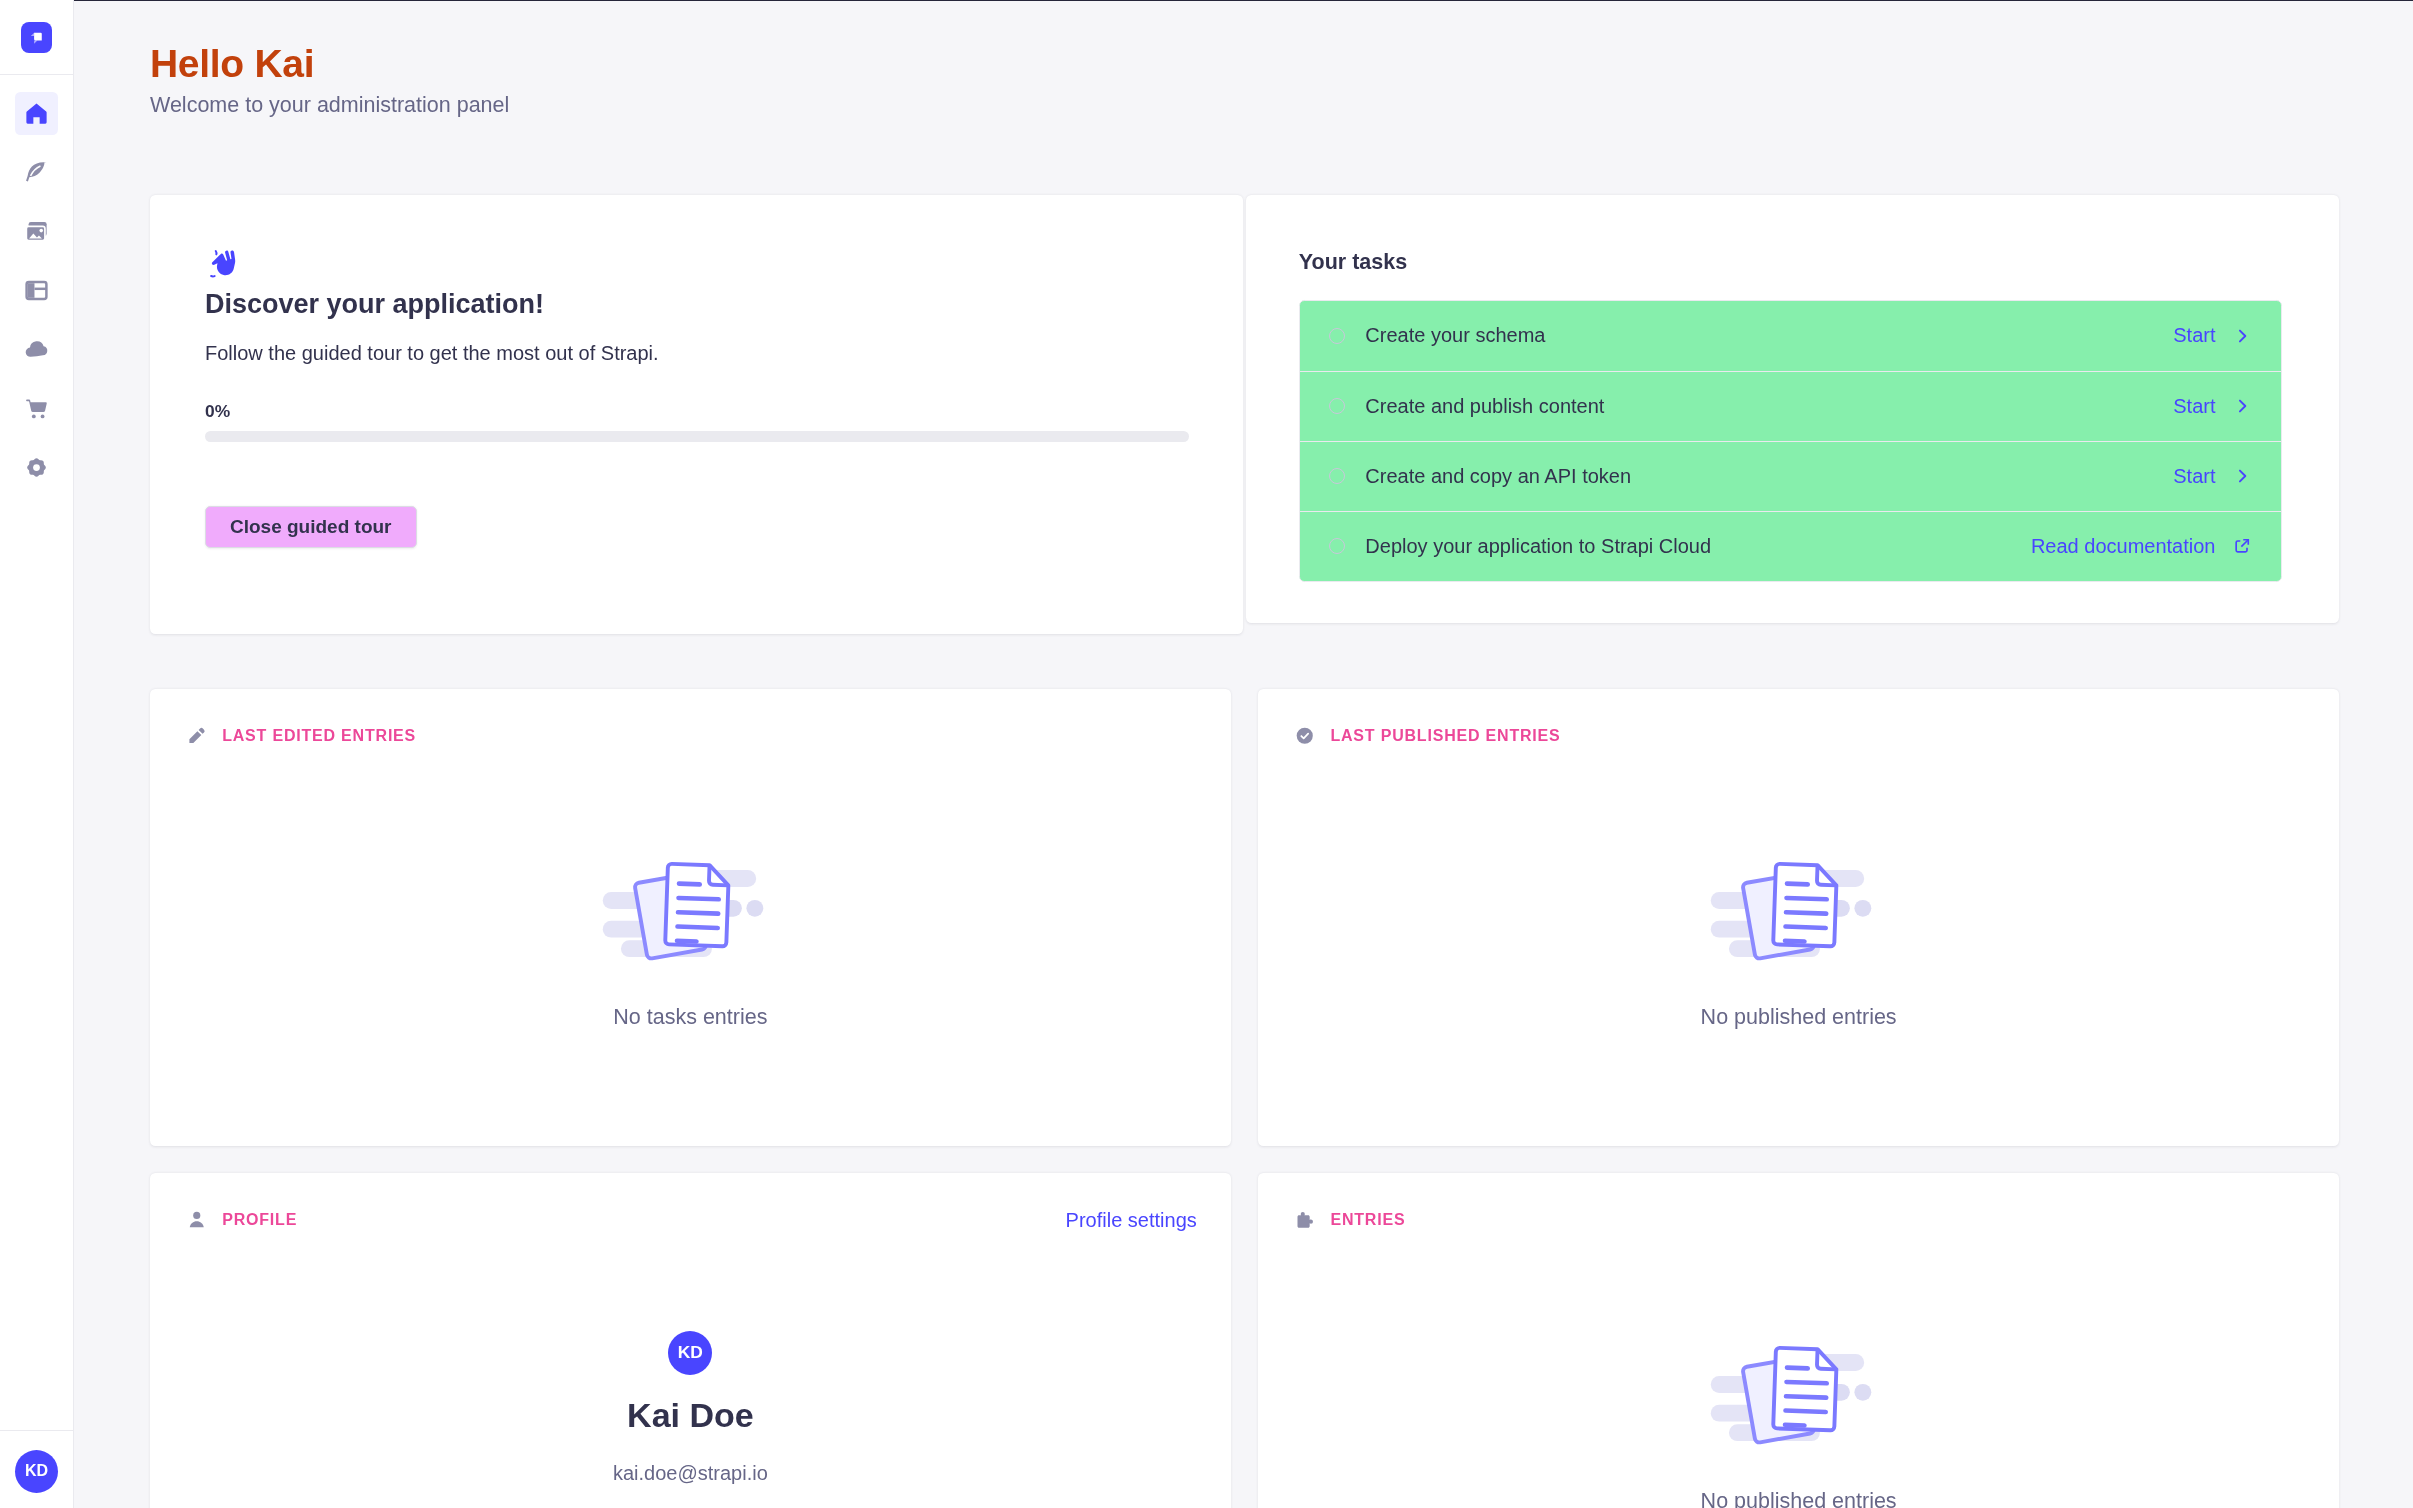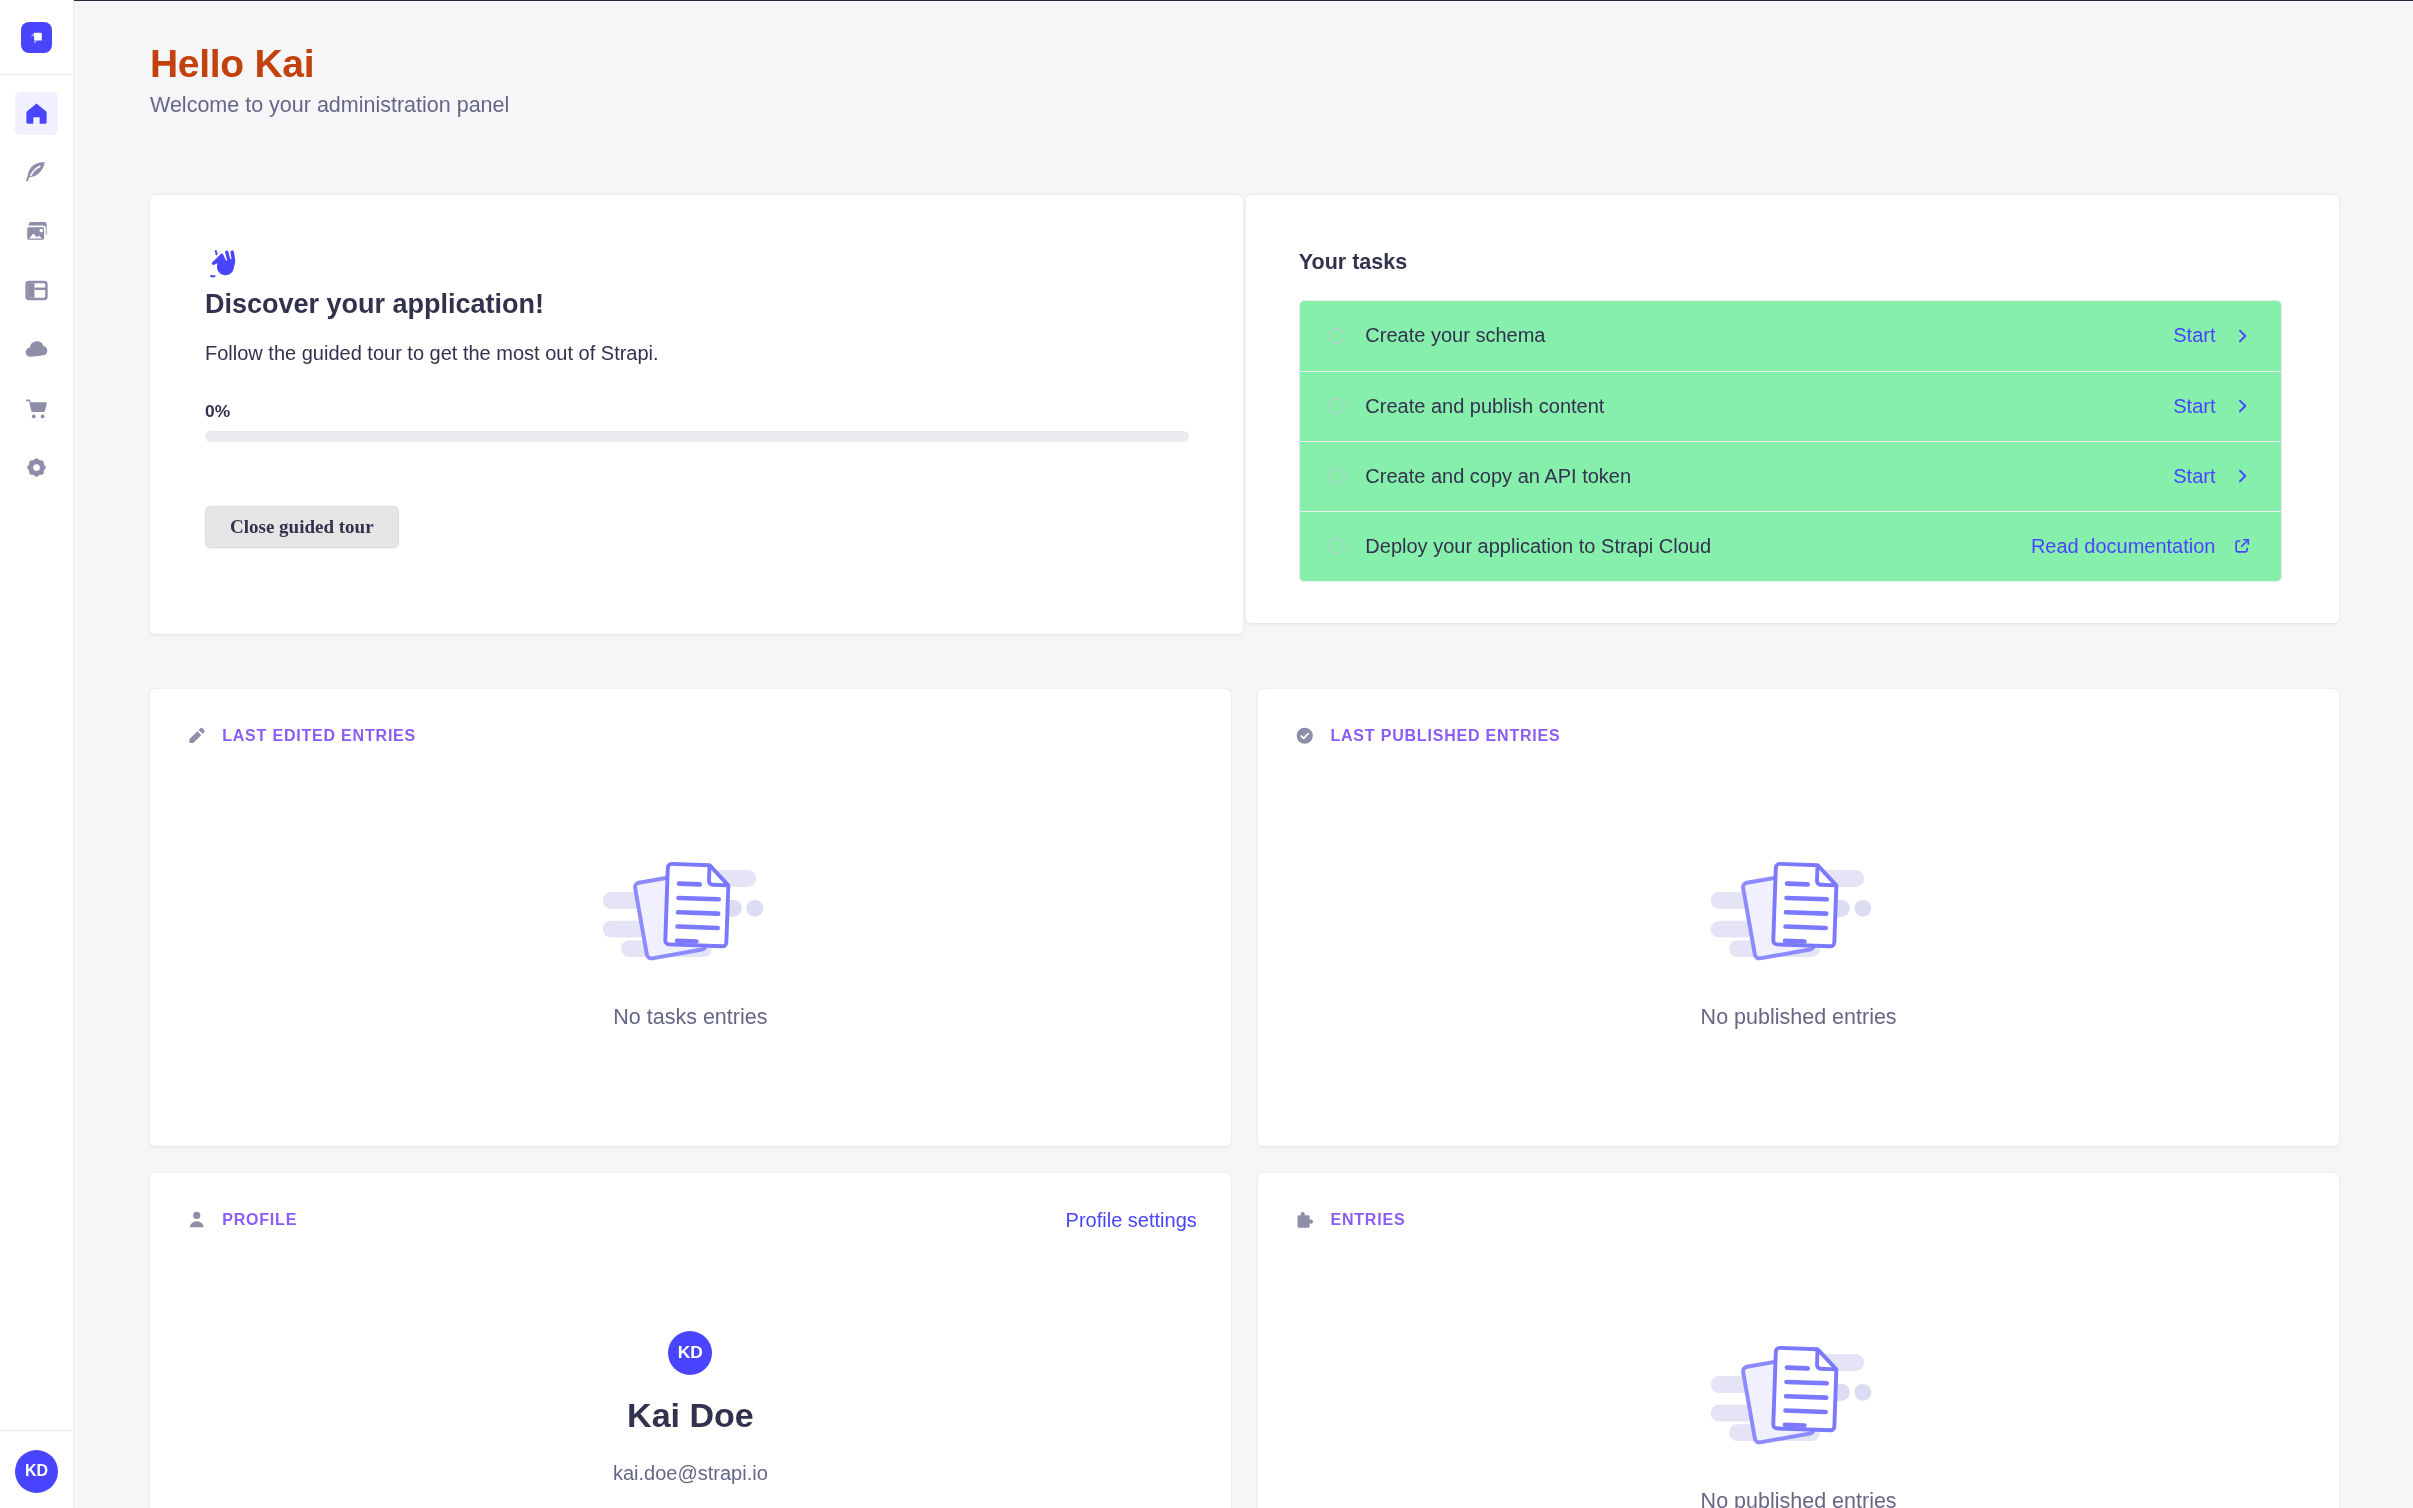--- a/index.html
+++ b/index.html
@@ -51,24 +51,24 @@
   }
   .tour-card { width:calc(50% - 1.3px); height:439px; padding:51px 54px 0 55px; }
   .wave-icon { width:40px; height:42px; display:block; }
   .tour-title { font-size:27px; font-weight:700; color:#32324d; line-height:32px; }
   .tour-sub { margin-top:21.5px; font-size:20px; color:#32324d; line-height:25.5px; }
   .progress-label { margin-top:34px; font-size:17.4px; font-weight:600; color:#32324d; }
   .progress-track { margin-top:9.4px; width:100%; height:10.7px; border-radius:5.4px; background:#eaeaef; overflow:hidden; }
   .progress-fill { height:100%; background:#4945ff; border-radius:5.4px; }
   .close-tour-btn {
     margin-top:64px; display:inline-block; height:42px; line-height:39px; padding:0 24px;
-    background:#e5e5e5; border:0.7px solid #dcdce4; border-radius:5.4px;
+    background:#f0abfc; border:0.7px solid #dcdce4; border-radius:5.4px;
     font-size:19px; font-weight:600; color:#32324d; cursor:pointer;
     box-shadow:0 0.7px 2px rgba(33,33,52,0.08);
-    font-family:Liberation Serif, serif;
+    font-family:Liberation Sans, sans-serif;
   }
 
   .tasks-card { width:calc(50% - 1.3px); height:428px; padding:54px 57px 0 53px; }
   .tasks-title { font-size:21.5px; font-weight:600; color:#32324d; line-height:27px; }
   .tasks-box { margin-top:24px; border:0.7px solid #eaeaef; border-radius:5.4px; background:#86efac; }
   .task-row { height:70px; display:flex; align-items:center; padding:0 29.5px; cursor:pointer; }
   .task-row + .task-row { border-top:0.7px solid #eaeaef; }
   .task-circle {
     width:16px; height:16px; border-radius:50%; border:1.3px solid #c8c8da; flex-shrink:0;
   }
@@ -82,21 +82,21 @@
   .row2 { margin-top:55px; }
   .row3 { margin-top:27px; }
   .widget-card { height:457px; overflow:hidden; }
   .row3 .widget-card { height:510px; }
   .widget-header {
     padding:36px 34px 0 36px; display:flex; align-items:center;
   }
   .widget-header .wh-left { display:flex; align-items:center; flex:1; }
   .widget-header svg { width:21.5px; height:21.5px; margin-right:14.7px; flex-shrink:0; }
   .widget-title {
-    font-size:16px; font-weight:700; color:#8b5cf6; letter-spacing:0.8px; line-height:21.5px;
+    font-size:16px; font-weight:700; color:#ec4899; letter-spacing:0.8px; line-height:21.5px;
   }
   .widget-link { font-size:20px; color:#4945ff; cursor:pointer; text-decoration:none; }
   .widget-body { display:flex; flex-direction:column; align-items:center; }
   .empty-illo { width:181px; height:117px; margin-top:111px; }
   .empty-text { margin-top:31px; font-size:21.5px; color:#666687; }
 
   
   .profile-body { display:flex; flex-direction:column; align-items:center; }
   .profile-avatar {
     width:44px; height:44px; border-radius:50%; background:#4945ff; color:#fff;

